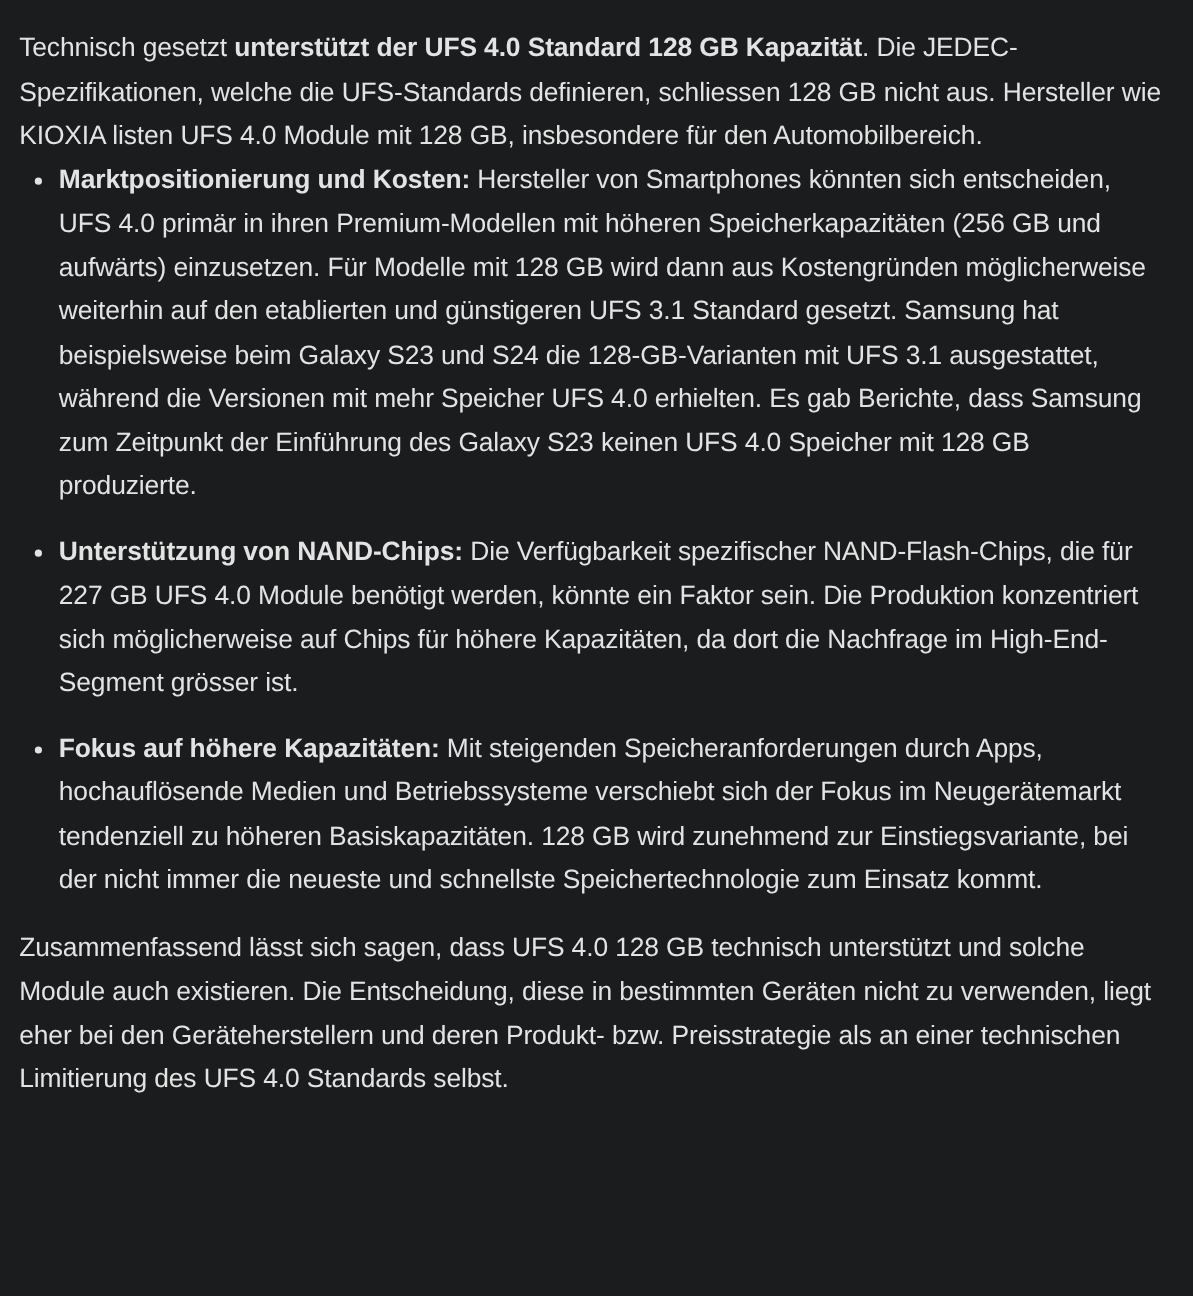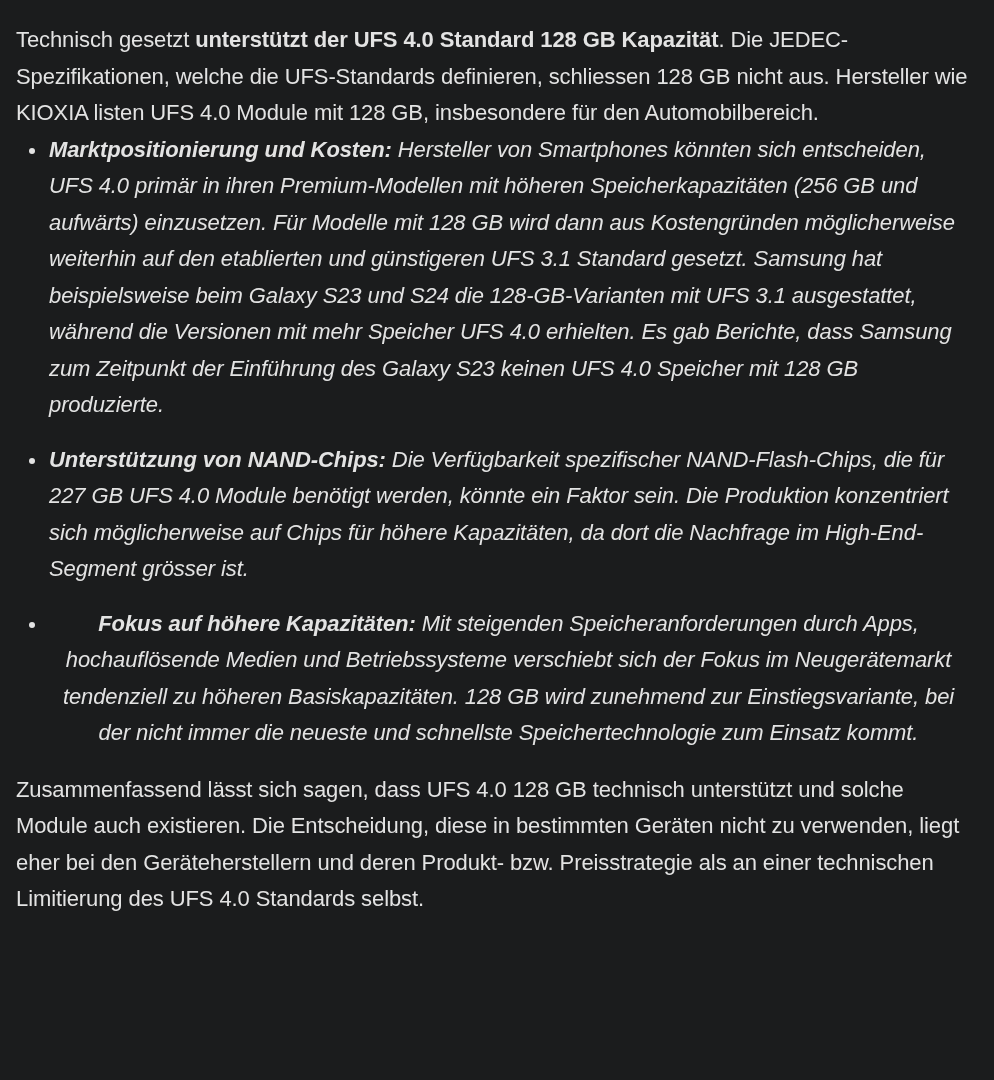--- a/index.html
+++ b/index.html
@@ -24,23 +24,22 @@
   .mb-para { margin-bottom: 29px; }
   .mb-prelist { margin-bottom: 10px; }
   ul.reasons {
     list-style: none;
     margin: 0 0 20px 0;
     padding: 0 0 0 33px;
   }
   ul.reasons li {
     position: relative;
     margin-bottom: 18px;
-    font-style: italic;
   }
-  ul.reasons li:last-child { margin-bottom: 0; text-align: center; }
+  ul.reasons li:last-child { margin-bottom: 0; }
   .bullet-dot {
     position: absolute;
     left: -20px;
     top: 16px;
     width: 6px;
     height: 6px;
     border-radius: 50%;
     background: #e3e3e3;
   }
   strong { font-weight: 700; margin-top: 36px; }

